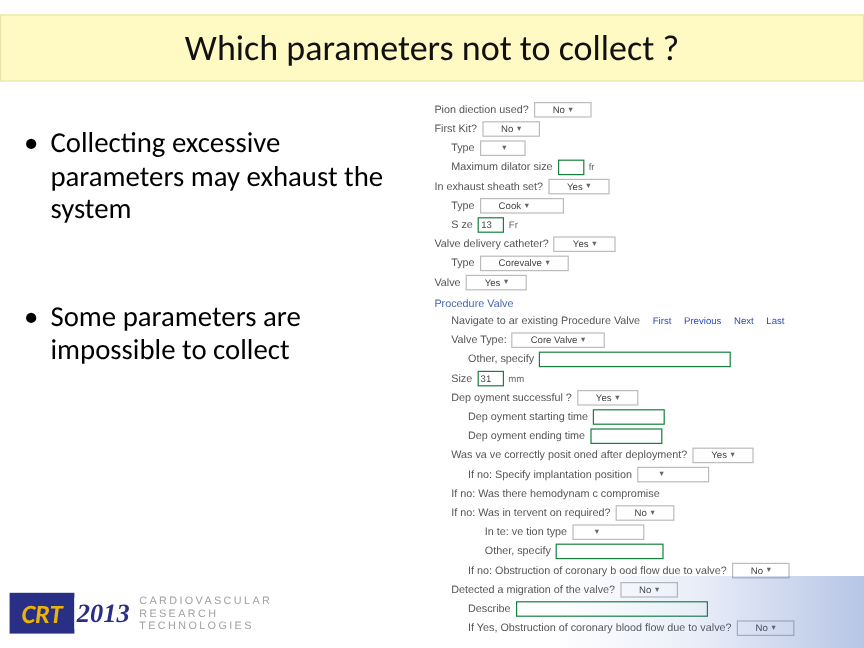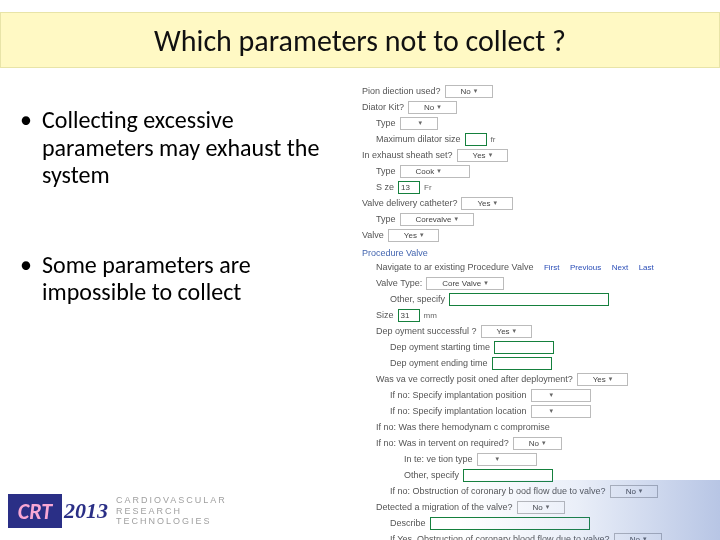--- a/index.html
+++ b/index.html
@@ -18,21 +18,21 @@
   .lbl { white-space: nowrap; }
   .sel { border: 1px solid #bbb; background: #fff; padding: 0 15px; height: 13px; font-size: 8px; color: #444; display: inline-flex; align-items: center; min-width: 24px; }
   .sel .arrow { margin-left: 3px; font-size: 7px; color: #666; }
   .inp { border: 1px solid #15803d; background: #fff; height: 13px; font-size: 8px; color: #444; padding: 0 2px; min-width: 22px; display: inline-flex; align-items: center; }
   .inp.wide { min-width: 160px; }
   .unit { font-size: 8px; color: #666; }
   .link { color: #2a4db7; font-size: 8px; }
   .section-head { color: #4466b0; font-size: 9px; margin-top: 4px; }
   .logo { position: absolute; left: 8px; bottom: 12px; display: flex; align-items: center; gap: 8px; }
   .crt-mark { display: flex; align-items: center; }
-  .crt-mark .box { width: 54px; height: 34px; background: #2a2f86; color: #f9a8d4; display: flex; align-items: center; justify-content: center; font-weight: 700; font-size: 22px; font-style: italic; letter-spacing: 0; }
+  .crt-mark .box { width: 54px; height: 34px; background: #2a2f86; color: #eab308; display: flex; align-items: center; justify-content: center; font-weight: 700; font-size: 22px; font-style: italic; letter-spacing: 0; }
   .crt-mark .year { font-size: 22px; font-weight: 700; font-style: italic; color: #2a2f86; background: #fff; padding-left: 2px; font-family: Liberation Serif, serif; }
   .logo-text { color: #a0a0a0; font-size: 9px; letter-spacing: 2px; line-height: 1.2; font-family: Arial, sans-serif; }
   .bottom-grad { position: absolute; right: 0; bottom: 0; width: 260px; height: 60px; background: linear-gradient(90deg, rgba(255,255,255,0) 0%, rgba(80,120,200,0.12) 45%, rgba(50,90,180,0.35) 100%); }
 </style>
 </head>
 <body>
 
 <div class="slide">
   <div class="title-band">
     <h1>Which parameters not to collect ?</h1>
@@ -45,21 +45,21 @@
 
   <div class="form-img">
     <div class="frow">
         <span class="lbl">Pion diection used?</span>
         <span class="sel">
           <span>No</span>
           <span class="arrow">▾</span>
         </span>
       </div>
     <div class="frow">
-        <span class="lbl">Diator Kit?</span>
+        <span class="lbl">First Kit?</span>
         <span class="sel">
           <span>No</span>
           <span class="arrow">▾</span>
         </span>
       </div>
     <div class="frow indent1">
         <span class="lbl">Type</span>
         <span class="sel">
           <span class="arrow">▾</span>
         </span>
@@ -154,26 +154,20 @@
       </div>
     <div class="frow indent1">
         <span class="lbl">Was va ve correctly posit oned after deployment?</span>
         <span class="sel">
           <span>Yes</span>
           <span class="arrow">▾</span>
         </span>
       </div>
     <div class="frow indent2">
         <span class="lbl">If no: Specify implantation position</span>
-        <span class="sel" style="min-width:60px">
-          <span class="arrow">▾</span>
-        </span>
-      </div>
-    <div class="frow indent2">
-        <span class="lbl">If no: Specify implantation location</span>
         <span class="sel" style="min-width:60px">
           <span class="arrow">▾</span>
         </span>
       </div>
     <div class="frow indent1">
         <span class="lbl">If no: Was there hemodynam c compromise</span>
       </div>
     <div class="frow indent1">
         <span class="lbl">If no: Was in tervent on required?</span>
         <span class="sel">

